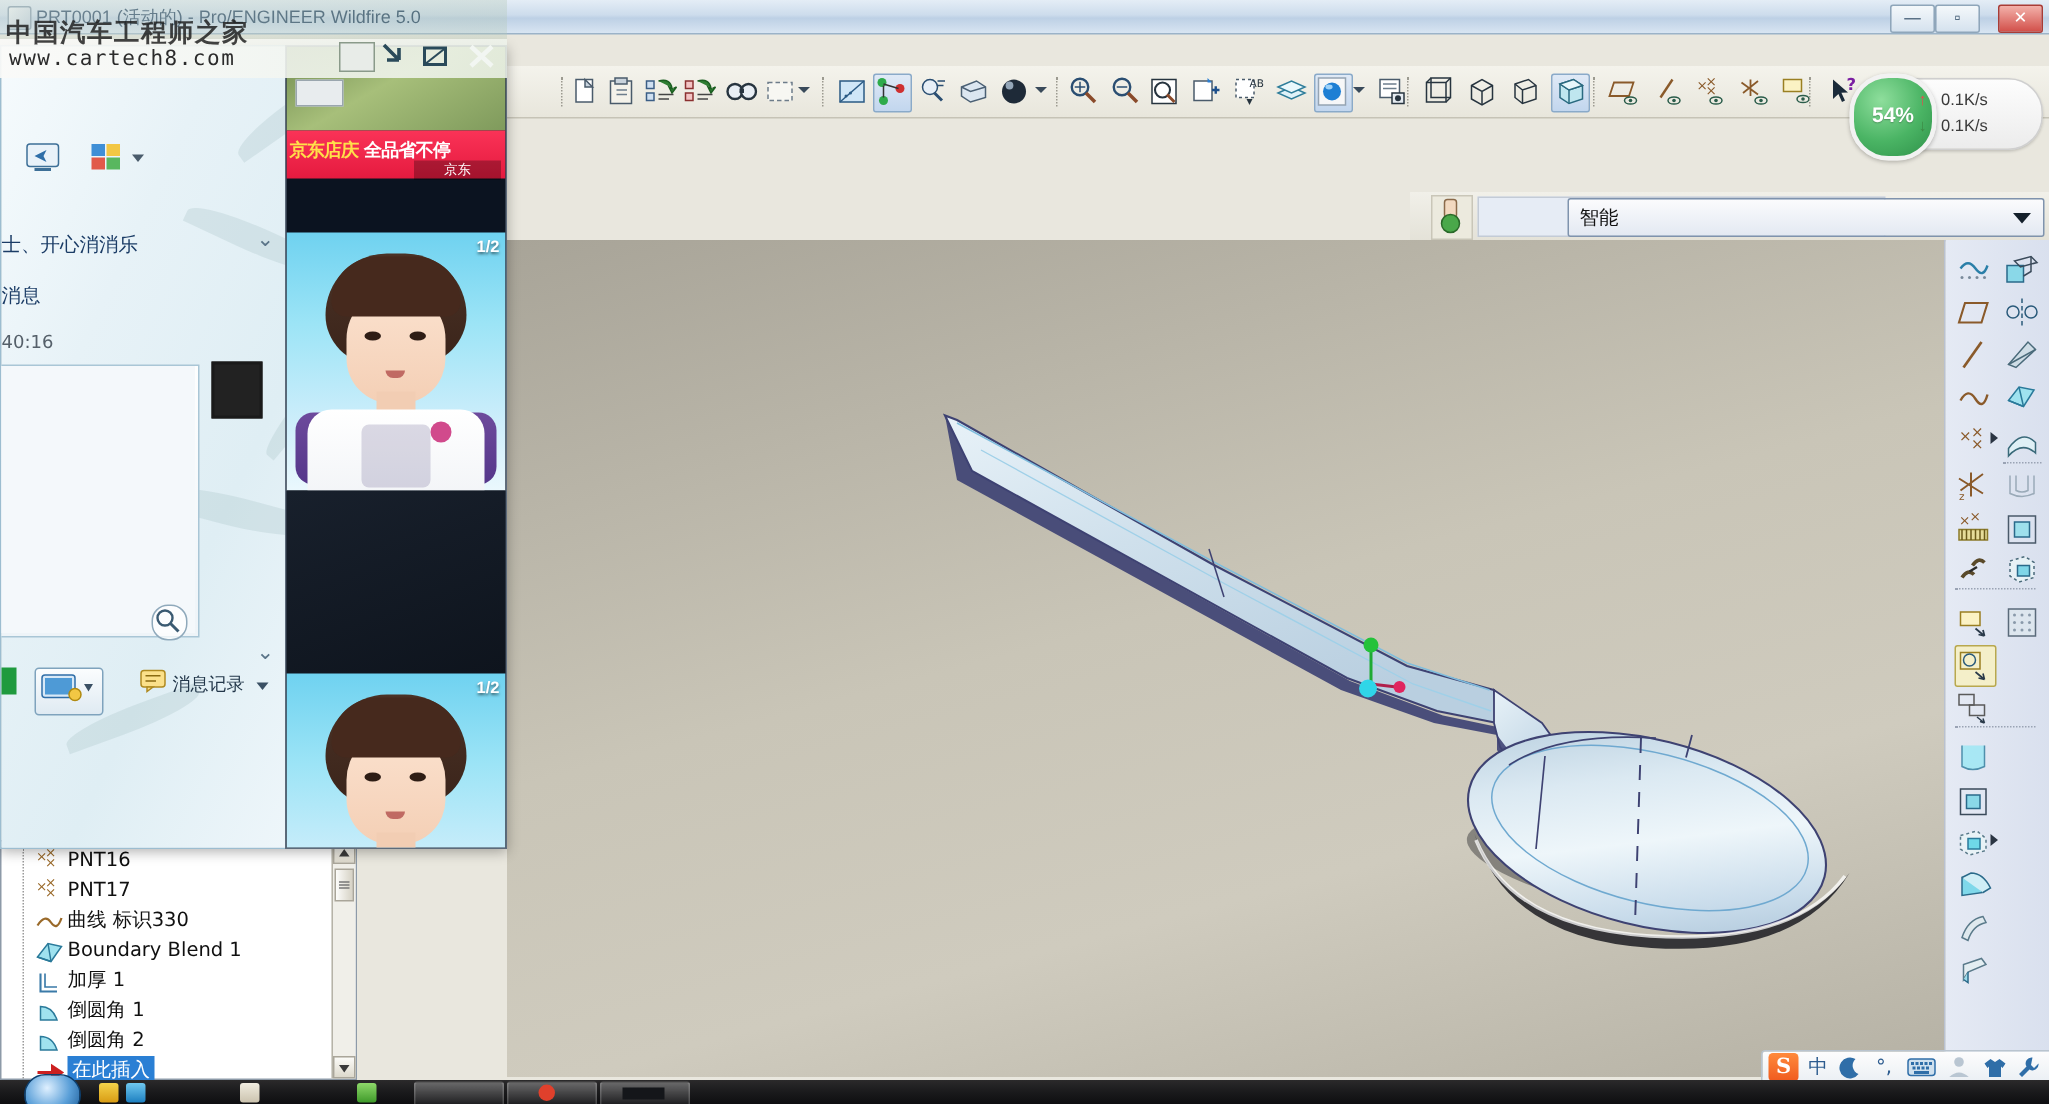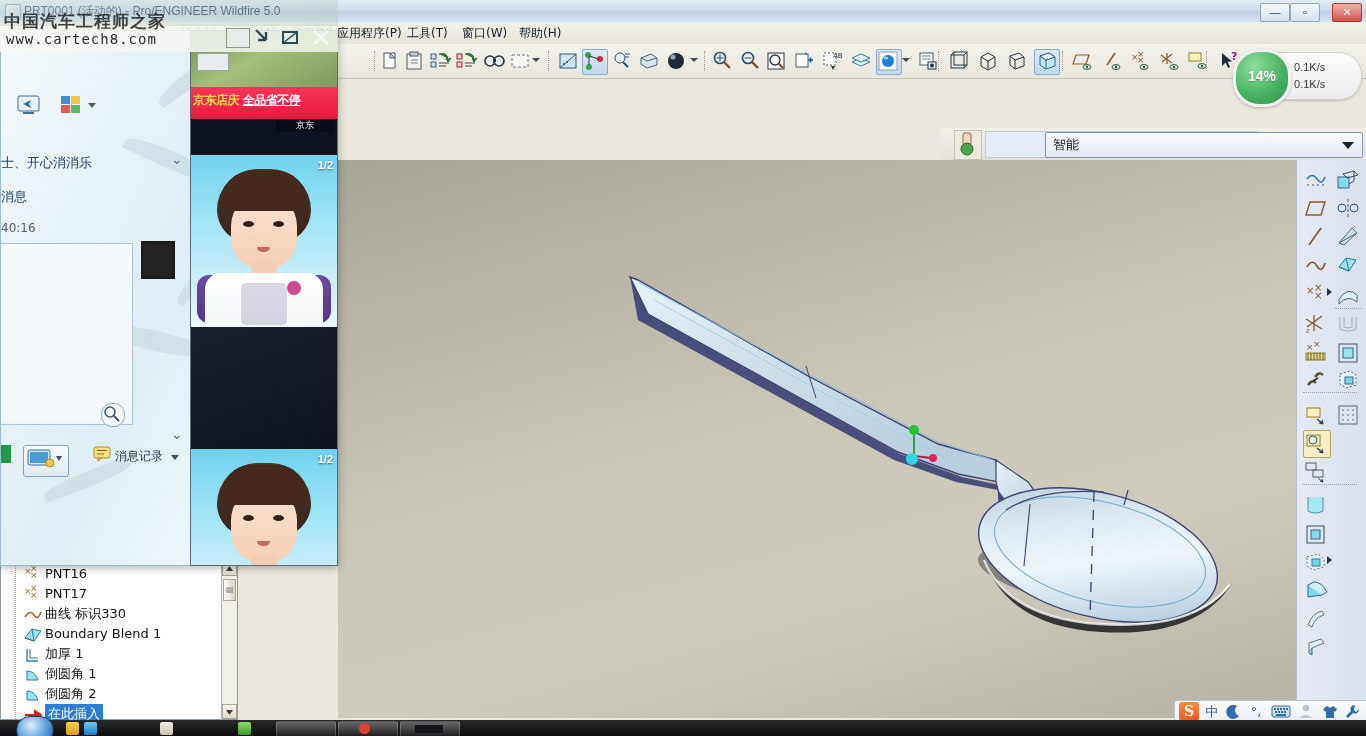--- a/index.html
+++ b/index.html
@@ -123,23 +123,23 @@
     border-left:4px solid transparent;border-right:4px solid transparent;border-top:5px solid #3a5064;}
   #qq-green-ic{position:absolute;left:-4px;top:414px;width:14px;height:18px;background:#1f9a3e;}
 
   
   #ad{position:absolute;left:190px;top:30px;width:148px;height:536px;overflow:hidden;
     background:#0b1320;border:1px solid #5d6a7a;box-sizing:border-box;}
   #ad-banner{position:absolute;left:0;top:56px;width:146px;height:32px;
     background:linear-gradient(to bottom,#fa3357,#e51a3f);}
   #ad-banner-text{position:absolute;left:2px;top:5px;width:142px;font-size:12px;font-weight:bold;
     color:#ffe04a;text-align:left;font-family:"DejaVu Sans",sans-serif;letter-spacing:-0.5px;}
-  #ad-banner-text .w{color:#ffffff;text-decoration:underline;}
+  #ad-banner-text .w{color:#ffffff;}
   #ad-brand{position:absolute;right:3px;top:20px;font-size:9px;color:#ffffff;
-    background:rgba(0,0,0,.28);padding:0 20px;font-family:Liberation Sans, sans-serif;margin-top:12px;}
+    background:rgba(0,0,0,.28);padding:0 20px;font-family:Liberation Sans, sans-serif;}
   .ad-card{position:absolute;left:0;width:146px;height:172px;overflow:hidden;
     background:linear-gradient(to bottom,#6fd2f0 0%,#9ce4f6 35%,#cfeefb 75%,#eaf8fd 100%);}
   #ad-card1{top:124px;} #ad-card2{top:418px;}
   .ad-page{position:absolute;right:4px;top:4px;font-size:11px;color:#fff;font-weight:bold;
     text-shadow:0 1px 2px rgba(0,0,0,.55);}
   
   .av-hair{position:absolute;left:26px;top:14px;width:94px;height:74px;border-radius:47px 47px 38px 38px;
     background:linear-gradient(to bottom,#4b3226,#3a241a);}
   .av-face{position:absolute;left:40px;top:38px;width:66px;height:76px;border-radius:33px 33px 30px 30px;
     background:linear-gradient(to bottom,#fbe2cf,#f4cfb5);}
@@ -196,32 +196,20 @@
 <div id="proe-window">
 
   <div id="titlebar">
     <div id="title-icon"></div>
     <div id="title-text">PRT0001 (活动的) - Pro/ENGINEER Wildfire 5.0</div>
     <div class="winbtn" id="btn-min">—</div>
     <div class="winbtn" id="btn-max">▫</div>
     <div class="winbtn" id="btn-close">✕</div>
   </div>
 
-  <div id="menubar">
-    <div class="menu-item" style="left:6px">文件(F)</div>
-    <div class="menu-item" style="left:62px">编辑(E)</div>
-    <div class="menu-item" style="left:118px">视图(V)</div>
-    <div class="menu-item" style="left:174px">插入(I)</div>
-    <div class="menu-item" style="left:228px">分析(A)</div>
-    <div class="menu-item" style="left:284px">信息(N)</div>
-    <div class="menu-item" style="left:330px">应用程序(P)</div>
-    <div class="menu-item" style="left:400px">工具(T)</div>
-    <div class="menu-item" style="left:455px">窗口(W)</div>
-    <div class="menu-item" style="left:512px">帮助(H)</div>
-  </div>
 
   <div id="toolbar">
     <div class="tsep" style="left:334px"></div>
     <div class="tb" style="left:338px">
       <svg width="22" height="22">
           <rect x="5" y="3" width="11" height="15" fill="#fff" stroke="#4a5b6b"></rect>
           <path d="M11 3 L16 8 L11 8 Z" fill="#c8d4df" stroke="#4a5b6b"></path>
         </svg>
     </div>
     <div class="tb" style="left:362px">
@@ -432,21 +420,21 @@
     <div class="tb" style="left:1176px">
       <svg width="24" height="22">
           <path d="M5 3 L5 16 L8.6 12.6 L11 18 L13 17 L10.6 11.8 L15 11.6 Z" fill="#1b2b3a"></path>
           <text x="14" y="10" font-size="11" fill="#7b1fa2" font-family="DejaVu Sans" font-weight="bold">?</text>
         </svg>
     </div>
   </div>
 
   <div id="netspeed">
     <div id="net-circle">
-      <div id="net-pct">14%</div>
+      <div id="net-pct">54%</div>
     </div>
     <div class="net-row up" style="top:8px">
       <span class="arr">↑</span>
       <span>0.1K/s</span>
     </div>
     <div class="net-row dn" style="top:25px">
       <span class="arr">↓</span>
       <span>0.1K/s</span>
     </div>
   </div>

